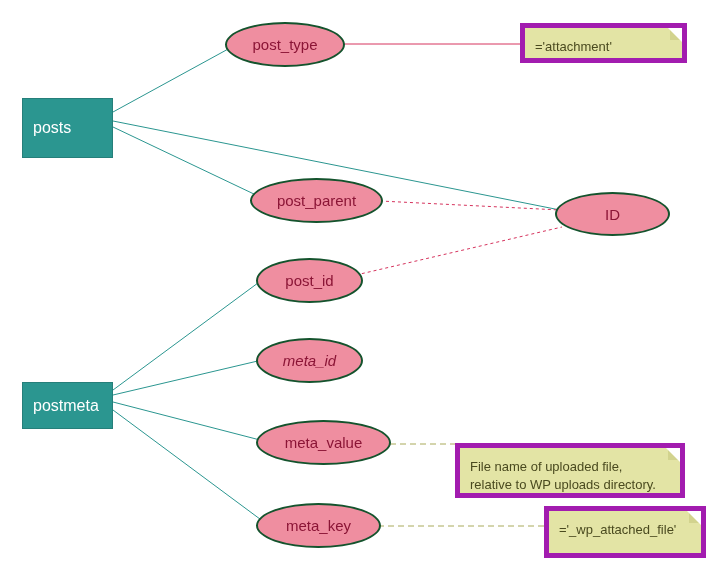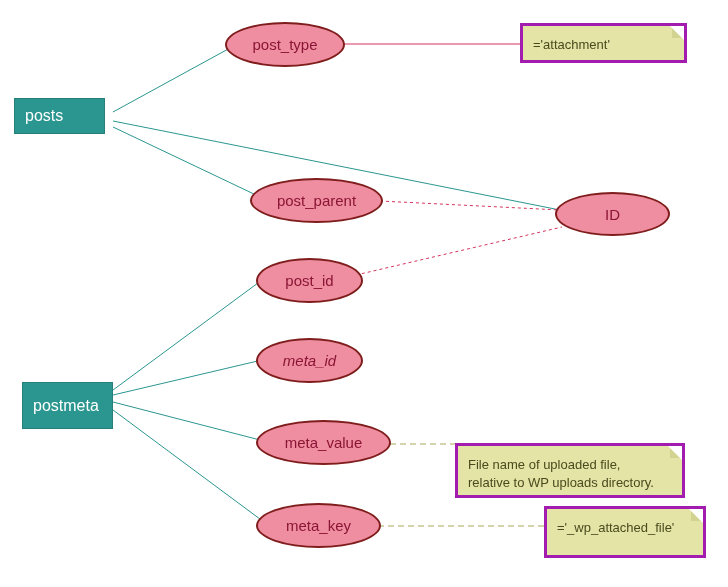--- a/index.html
+++ b/index.html
@@ -28,32 +28,32 @@
     font-size: 16px;
     display: flex;
     align-items: center;
     padding-left: 10px;
     box-sizing: border-box;
   }
   .attr {
     position: absolute;
     border-radius: 50%;
     background: #ef8ea0;
-    border: 2px solid #7f1d1d;
+    border: 2px solid #14532d;
     color: #8b1536;
     font-size: 15px;
     display: flex;
     align-items: center;
     justify-content: center;
     box-sizing: border-box;
   }
   .note {
     position: absolute;
     background: #e3e4a5;
-    border: 3px solid #a21caf;
+    border: 5px solid #a21caf;
     color: #4a4a1f;
     font-size: 13px;
     padding: 10px 10px;
     box-sizing: border-box;
     line-height: 1.4;
   }
   .note::after {
     content: "";
     position: absolute;
     right: 0;
@@ -97,21 +97,21 @@
 
   <line x1="380" y1="201" x2="560" y2="210" stroke="#d6345e" stroke-width="1" stroke-dasharray="3,3"></line>
 
   <line x1="356" y1="275" x2="562" y2="227" stroke="#d6345e" stroke-width="1" stroke-dasharray="3,3"></line>
 
   <line x1="390" y1="444" x2="455" y2="444" stroke="#a9aa5b" stroke-width="1" stroke-dasharray="6,4"></line>
 
   <line x1="378" y1="526" x2="544" y2="526" stroke="#a9aa5b" stroke-width="1" stroke-dasharray="6,4"></line>
 </svg>
 
-<div class="entity" style="left:14px; top:98px; width:91px; height:36px;">
+<div class="entity" style="left:22px; top:98px; width:91px; height:60px;">
   <span>posts</span>
 </div>
 
 <div class="entity" style="left:22px; top:374px; width:91px; height:47px;margin-top:8px;">
   <span>postmeta</span>
 </div>
 
 <div class="attr" style="left:225px; top:22px; width:120px; height:45px;">
   <span>post_type</span>
 </div>

